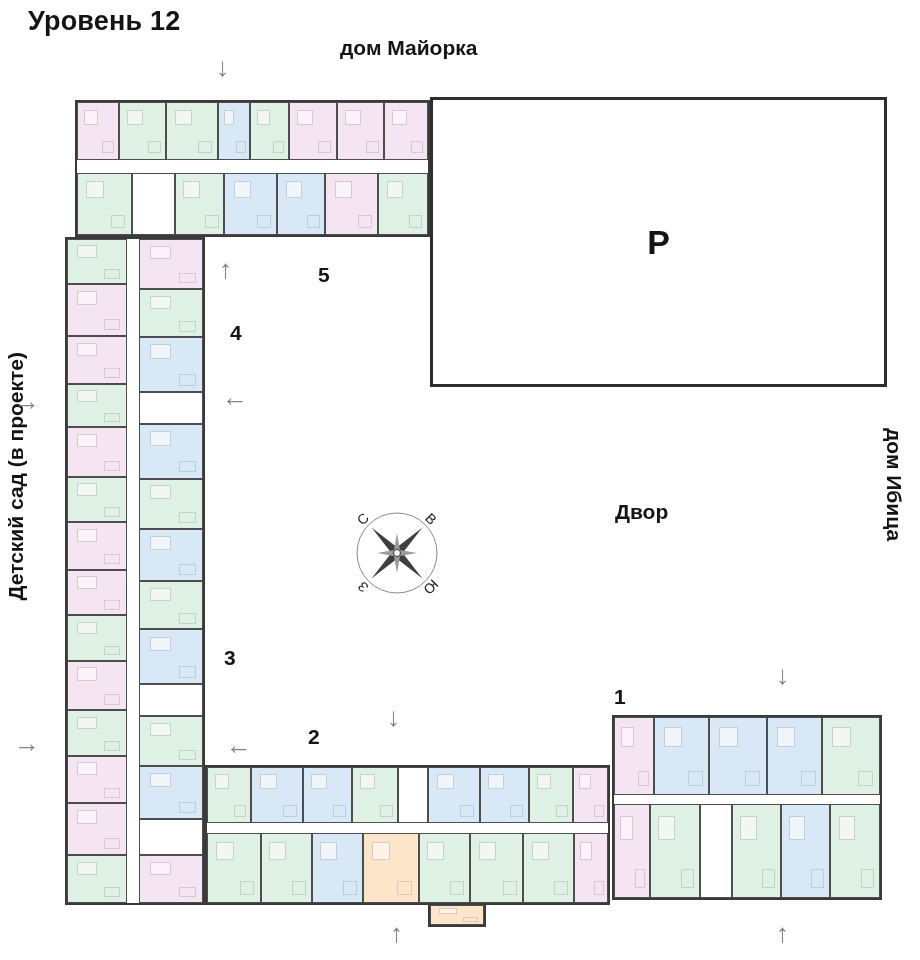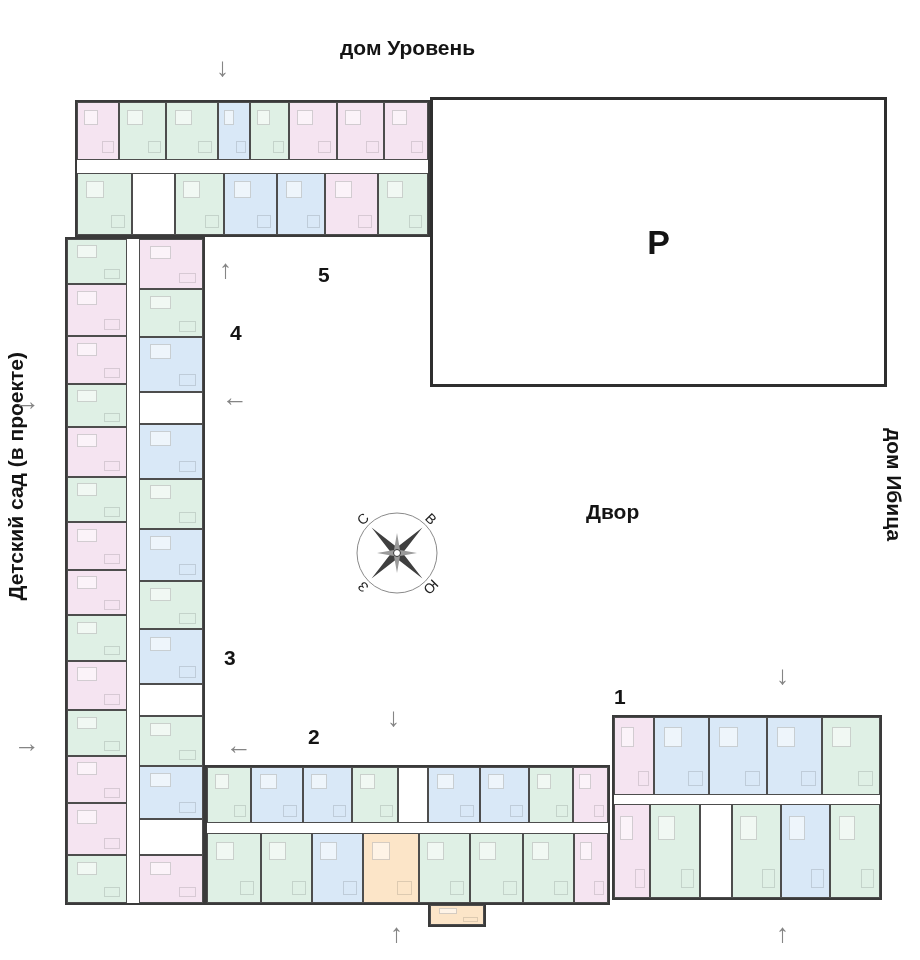--- a/index.html
+++ b/index.html
@@ -3,21 +3,21 @@
 <meta charset="utf-8">
 <style>
   html,body{margin:0;padding:0;background:#fff;}
   #canvas{
     position:relative;width:920px;height:960px;background:#fff;overflow:hidden;
     font-family:"Liberation Sans",sans-serif;color:#141414;
   }
   .lbl{position:absolute;font-weight:700;white-space:nowrap;}
   #title{left:28px;top:6px;font-size:27px;letter-spacing:.2px;}
   #label-top{left:340px;top:36px;font-size:21px;}
-  #label-courtyard{left:586px;top:500px;font-size:21px;}
+  #label-courtyard{left:615px;top:500px;font-size:21px;}
   #label-bottom{left:490px;top:920px;font-size:21px;}
   #label-right{left:882px;top:428px;font-size:21px;writing-mode:vertical-rl;}
   #label-left{left:4px;top:352px;font-size:21px;writing-mode:vertical-rl;transform:rotate(180deg);}
   #parking{
     position:absolute;left:430px;top:97px;width:457px;height:290px;
     border:3px solid #2e2e2e;box-sizing:border-box;background:#fff;
     display:flex;align-items:center;justify-content:center;
   }
   #parking span{font-size:34px;font-weight:700;}
   #compass{position:absolute;left:337px;top:493px;}
@@ -38,21 +38,22 @@
   .cell.core{background-image:repeating-linear-gradient(45deg,#ffffff 0 4px,#d9d9d9 4px 5px);}
   .cell.core::after,.cell.core::before{display:none;}
   .section-number{position:absolute;font-weight:700;font-size:21px;}
   .arrow{position:absolute;font-size:26px;color:#858585;line-height:1;font-weight:400;}
 </style>
 </head>
 <body>
 
 <div id="canvas">
 
-  <div class="lbl" id="label-top">дом Уровень</div>
+  <div class="lbl" id="title">Уровень 12</div>
+  <div class="lbl" id="label-top">дом Майорка</div>
   <div class="lbl" id="label-right">дом Ибица</div>
   <div class="lbl" id="label-left">Детский сад (в проекте)</div>
   <div class="lbl" id="label-courtyard">Двор</div>
 
   <div id="parking">
     <span>Р</span>
   </div>
 
   <div id="plan-layer">
       <div class="wing" style="left: 75px; top: 100px; width: 355px; height: 137px;">

